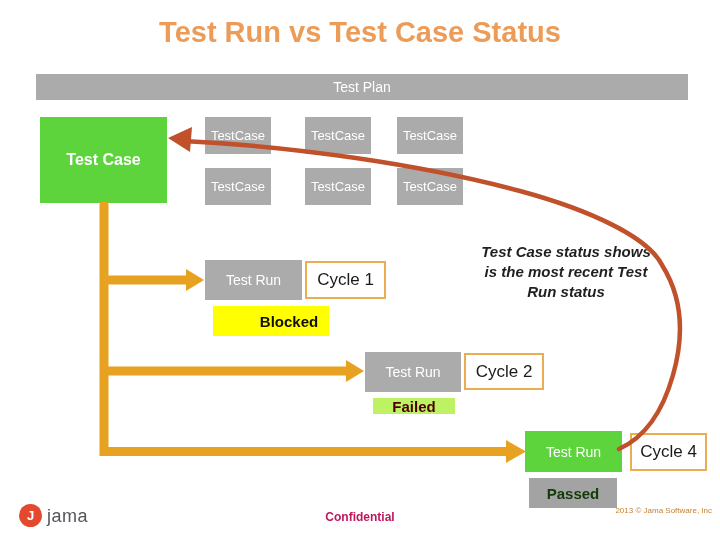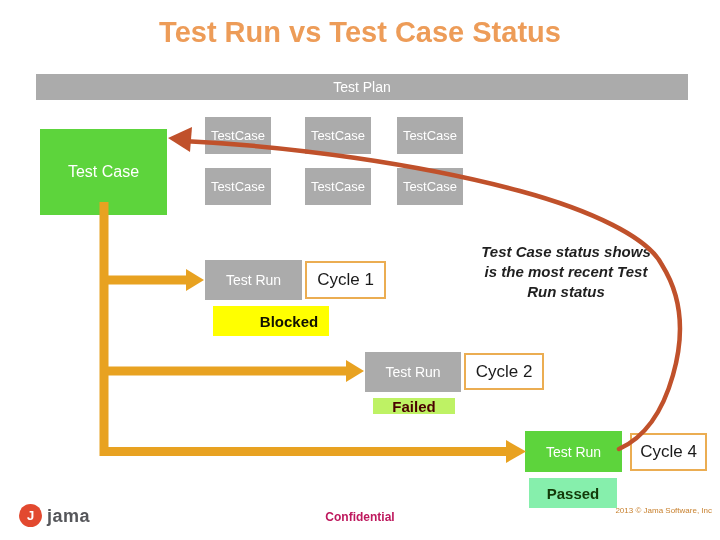--- a/index.html
+++ b/index.html
@@ -3,34 +3,34 @@
 <meta charset="utf-8">
 <style>
   html,body{margin:0;padding:0;background:#ffffff;}
   .slide{position:relative;width:720px;height:540px;background:#ffffff;overflow:hidden;
          font-family:"Liberation Sans",sans-serif;}
   .abs{position:absolute;}
   .title{top:16px;left:0;width:100%;text-align:center;font-size:29px;font-weight:700;
          color:#ED9C58;letter-spacing:0px;}
   .testplan{left:36px;top:74px;width:652px;height:26px;background:#ABABAB;color:#ffffff;
             font-size:14px;display:flex;align-items:center;justify-content:center;}
-  .greenbox{left:40px;top:129px;width:127px;height:86px;background:#5DD43C;color:#ffffff;
-            font-size:16px;display:flex;align-items:center;justify-content:center;}
+  .greenbox{left:40px;top:117px;width:127px;height:86px;background:#5DD43C;color:#ffffff;
+            font-size:16px;display:flex;align-items:center;justify-content:center;font-weight:bold;}
   .gridbox{width:66px;height:37px;background:#ABABAB;color:#ffffff;font-size:13px;
            line-height:16px;display:flex;flex-direction:row;align-items:center;justify-content:center;}
   .runbox{height:40px;color:#ffffff;font-size:14px;display:flex;align-items:center;justify-content:center;}
   .cyclebox{background:#ffffff;border:2px solid #EBAD52;color:#1a1a1a;font-size:17px;
             display:flex;align-items:center;justify-content:center;box-sizing:border-box;}
   .statuschip{font-size:15px;font-weight:700;display:flex;align-items:center;justify-content:center;}
   .annotation{left:452px;top:242px;width:228px;text-align:center;font-style:italic;
               font-weight:600;font-size:15px;line-height:20px;color:#1f1f1f;}
   .overlay{position:absolute;left:0;top:0;pointer-events:none;}
   .logo-circle{left:19px;top:504px;width:23px;height:23px;border-radius:50%;background:#E2492F;
                color:#ffffff;font-size:13px;font-weight:700;display:flex;align-items:center;justify-content:center;}
-  .brand{left:47px;top:506px;font-size:18px;font-weight:700;color:#55565A;letter-spacing:0.5px;}
+  .brand{left:47px;top:506px;font-size:18px;font-weight:400;color:#55565A;letter-spacing:0.5px;}
   .confidential{left:0;top:510px;width:100%;text-align:center;font-size:12px;font-weight:700;color:#be185d;}
   .copyright{right:8px;top:506px;font-size:8px;color:#C8812F;}
 </style>
 </head>
 <body>
 
 <div class="slide">
 
   <div class="abs title">Test Run vs Test Case Status</div>
 
@@ -86,21 +86,21 @@
   <div class="abs statuschip" style="left: 373px; top: 398px; width: 82px; height: 16px; background: #bef264; color: rgb(74, 0, 0);">
     <span>Failed</span>
   </div>
 
   <div class="abs runbox" style="left: 525px; top: 431px; width: 97px; height: 41px; background: rgb(93, 212, 60);">
     <span>Test Run</span>
   </div>
   <div class="abs cyclebox" style="left:630px;top:433px;width:77px;height:38px;">
     <span>Cycle 4</span>
   </div>
-  <div class="abs statuschip" style="left: 529px; top: 478px; width: 88px; height: 30px; background: #86efac; color: rgb(19, 58, 8);">
+  <div class="abs statuschip" style="left: 529px; top: 478px; width: 88px; height: 30px; background: #a3a3a3; color: rgb(19, 58, 8);">
     <span>Passed</span>
   </div>
 
   <div class="abs annotation">
     <div>Test Case status shows</div>
     <div>is the most recent Test</div>
     <div>Run status</div>
   </div>
 
   <svg class="overlay" width="720" height="540" viewBox="0 0 720 540">

